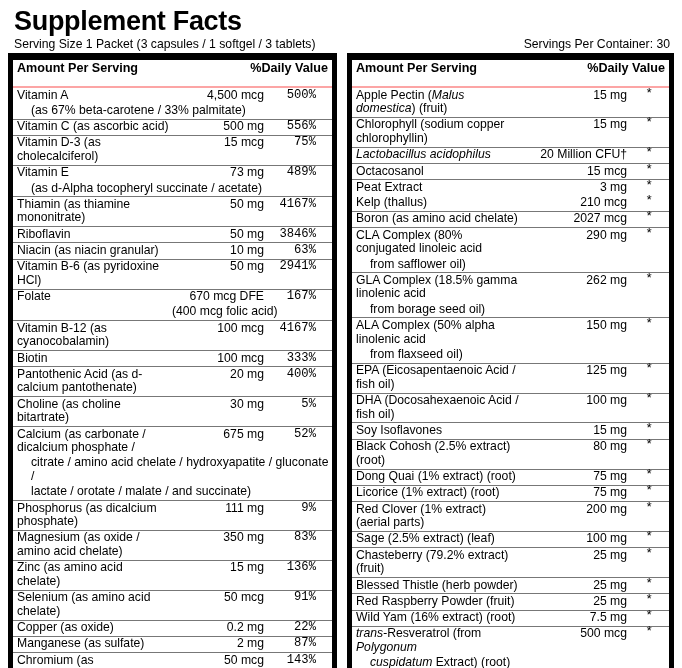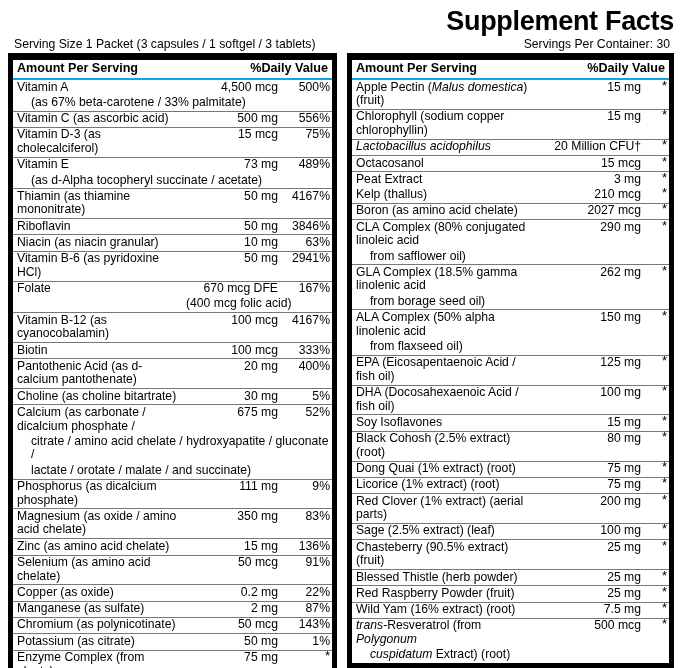--- a/index.html
+++ b/index.html
@@ -16,21 +16,20 @@
     box-sizing:border-box;
     padding:6px 8px 0 8px;
   }
   
   .title{
     font-size:27px;
     font-weight:bold;
     letter-spacing:-0.3px;
     line-height:30px;
     margin:0 0 1px 6px;
-    text-align:right;
   }
   .serving-row{
     display:flex;
     justify-content:space-between;
     align-items:flex-end;
     font-size:12.2px;
     line-height:14px;
     margin:0 2px 2px 6px;
   }
   .serving-size{white-space:nowrap;text-align:center;}
@@ -56,41 +55,41 @@
     height:7px;
     background:#000;
     margin:0;
   }
   .hdr{
     display:flex;
     justify-content:space-between;
     font-weight:bold;
     font-size:12.6px;
     line-height:15px;
-    padding:1px 4px 2px 4px;
-    border-bottom:2px solid #0ea5e9;
+    padding:1px 4px 10px 4px;
+    border-bottom:2px solid #fca5a5;
   }
 
   table{
     width:100%;
     border-collapse:collapse;
     font-size:12.2px;
     line-height:13.6px;
     table-layout:fixed;
   }
   td{
     vertical-align:top;
     padding:0.5px 0 1.2px 0;
     border-bottom:1px solid #777;
   }
   tr.noline > td{border-bottom:none;}
   tr.lastrow > td{border-bottom:none;}
   .c-name{padding-left:4px;padding-right:3px;}
   .c-amt{text-align:right;white-space:nowrap;padding-right:4px;}
-  .c-dv{text-align:right;white-space:nowrap;padding-right:2px;}
+  .c-dv{text-align:right;white-space:nowrap;padding-right:16px;font-family:Liberation Mono, monospace;}
   .left .c-amt{width:92px;}
   .left .c-dv{width:48px;}
   .right .c-amt{width:104px;}
   .right .c-dv{width:22px;}
   .amt-wide{text-align:left;padding-right:4px;white-space:nowrap;}
   .sub{
     padding-left:18px;
     padding-right:3px;
   }
   .star{font-size:13px;line-height:10px;vertical-align:top;}
@@ -354,21 +353,21 @@
               <td class="c-name">Red Clover (1% extract) (aerial parts)</td>
               <td class="c-amt">200 mg</td>
               <td class="c-dv"><span class="star">*</span></td>
             </tr>
             <tr class="">
               <td class="c-name">Sage (2.5% extract) (leaf)</td>
               <td class="c-amt">100 mg</td>
               <td class="c-dv"><span class="star">*</span></td>
             </tr>
             <tr class="">
-              <td class="c-name">Chasteberry (90.5% extract) (fruit)</td>
+              <td class="c-name">Chasteberry (79.2% extract) (fruit)</td>
               <td class="c-amt">25 mg</td>
               <td class="c-dv"><span class="star">*</span></td>
             </tr>
             <tr class="">
               <td class="c-name">Blessed Thistle (herb powder)</td>
               <td class="c-amt">25 mg</td>
               <td class="c-dv"><span class="star">*</span></td>
             </tr>
             <tr class="">
               <td class="c-name">Red Raspberry Powder (fruit)</td>

